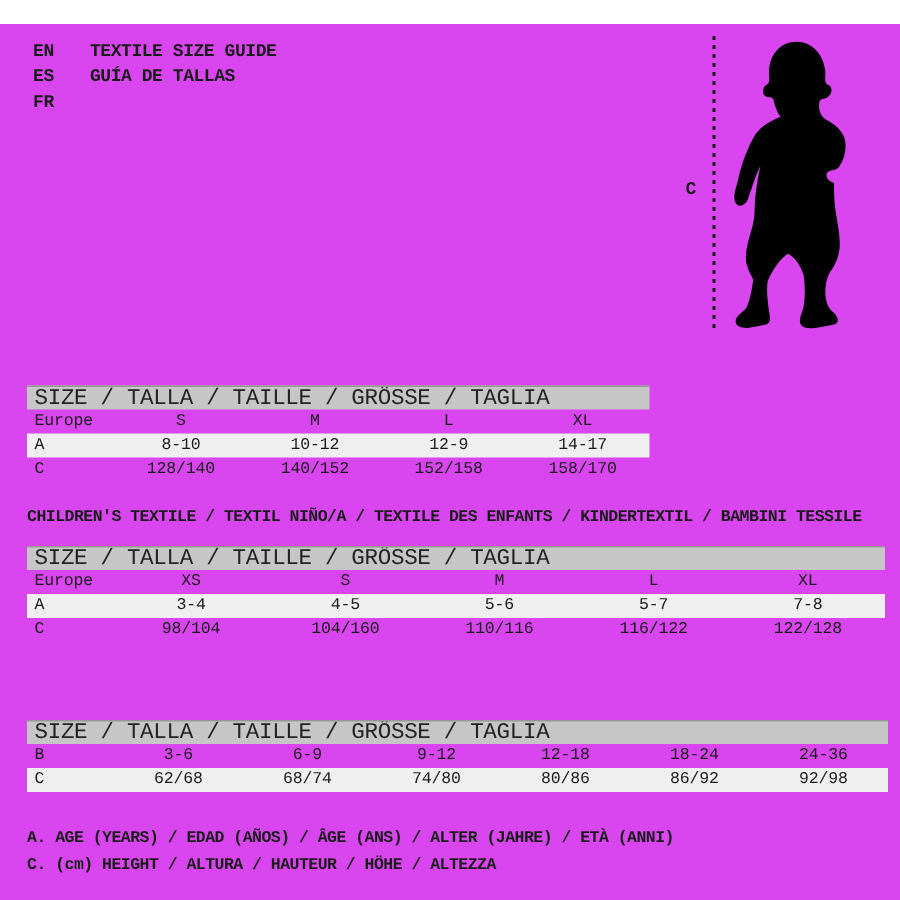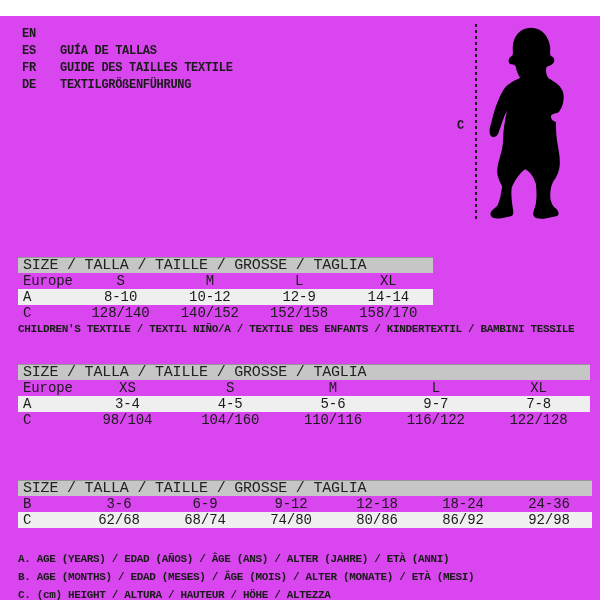--- a/index.html
+++ b/index.html
@@ -34,52 +34,48 @@
     font-size:11px; font-weight:bold; letter-spacing:-0.35px;
     line-height:14px; white-space:nowrap;
   }
   .size-table { position:absolute; left:18px; }
   .size-header-bar {
     height:16px; line-height:15px; padding-left:5px;
     background:#c6c6c6; border-top:1px solid #979797;
     font-size:15px; letter-spacing:-0.2px; color:#222222;
     white-space:nowrap; overflow:hidden;
   }
-  .trow { display:flex; height:16px; align-items:center; font-size:14px; letter-spacing:-0.1px; }
+  .trow { display:flex; height:16px; align-items:center; font-size:11px; letter-spacing:-0.1px; }
   .trow.alt { background:#efefef; }
   .tl { width:58px; padding-left:5px; text-align:left; }
   .tc { flex:1; text-align:center; }
 
   
   .footnotes { position:absolute; left:18px; top:534px; }
   .footnote {
     font-size:11px; font-weight:bold; letter-spacing:-0.35px;
     height:18px; line-height:18px; white-space:nowrap;
   }
 </style>
 </head>
 <body>
 
 <div id="canvas">
 
   <div class="lang-block">
     <div class="lang-line">
       <span class="lang-code">EN</span>
+      <span class="lang-label">TEXTILE SIZE GUIDE</span>
     </div>
     <div class="lang-line">
       <span class="lang-code">ES</span>
       <span class="lang-label">GUÍA DE TALLAS</span>
     </div>
     <div class="lang-line">
       <span class="lang-code">FR</span>
-      <span class="lang-label">GUIDE DES TAILLES TEXTILE</span>
-    </div>
-    <div class="lang-line">
-      <span class="lang-code">DE</span>
-      <span class="lang-label">TEXTILGRÖßENFÜHRUNG</span>
     </div>
   </div>
 
   <div class="measure-line"></div>
   <div class="measure-label">C</div>
   <svg class="baby-svg" viewBox="0 0 88 210" xmlns="http://www.w3.org/2000/svg">
     <path fill="#000000" d="M44,6 C33,6 25,15 25,27 C25,31 26,35 23,36 C20,38 20,43 23,44 C25,45 27,44 28,46 C29,51 31,56 33,58 C26,61 18,65 14,73 C9,82 5,94 3,104 C1,110 0,115 2,118 C4,121 8,120 10,116 C13,108 15,100 19,92 C17,102 15,112 15,122 C15,130 13,136 11,143 C9,150 8,157 10,162 C11,166 13,168 14,171 C13,178 12,185 9,191 C5,195 1,197 2,201 C3,204 8,205 13,204 L23,202 C26,201 26,198 25,193 C24,186 23,178 24,172 C27,165 32,157 38,153 C44,156 47,162 49,168 C50,175 50,183 49,189 C48,195 45,198 47,202 C49,205 55,205 60,204 L70,202 C74,201 73,197 70,194 C66,191 64,186 64,180 C64,174 65,170 67,166 C71,161 74,154 74,146 C74,138 72,130 71,123 C70,116 70,110 70,104 C67,103 64,101 65,97 C68,94 72,96 74,92 C78,86 79,78 77,72 C74,65 68,62 63,59 C60,56 59,52 60,47 C62,45 64,46 66,44 C69,42 69,37 66,36 C63,35 64,31 64,27 C63,15 55,6 44,6 Z"></path>
   </svg>
 
   <div class="size-table" style="top:241px; width:415px;">
@@ -89,48 +85,48 @@
       <div class="tc">S</div>
       <div class="tc">M</div>
       <div class="tc">L</div>
       <div class="tc">XL</div>
     </div>
     <div class="trow alt">
       <div class="tl">A</div>
       <div class="tc">8-10</div>
       <div class="tc">10-12</div>
       <div class="tc">12-9</div>
-      <div class="tc">14-14</div>
+      <div class="tc">14-17</div>
     </div>
     <div class="trow">
       <div class="tl">C</div>
       <div class="tc">128/140</div>
       <div class="tc">140/152</div>
       <div class="tc">152/158</div>
       <div class="tc">158/170</div>
     </div>
   </div>
 
-  <div class="section-title" style="top:306px;">CHILDREN'S TEXTILE / TEXTIL NIÑO/A / TEXTILE DES ENFANTS / KINDERTEXTIL / BAMBINI TESSILE</div>
+  <div class="section-title" style="top:322px;">CHILDREN'S TEXTILE / TEXTIL NIÑO/A / TEXTILE DES ENFANTS / KINDERTEXTIL / BAMBINI TESSILE</div>
   <div class="size-table" style="top:348px; width:572px;">
     <div class="size-header-bar">SIZE / TALLA / TAILLE / GRÖSSE / TAGLIA</div>
     <div class="trow">
       <div class="tl">Europe</div>
       <div class="tc">XS</div>
       <div class="tc">S</div>
       <div class="tc">M</div>
       <div class="tc">L</div>
       <div class="tc">XL</div>
     </div>
     <div class="trow alt">
       <div class="tl">A</div>
       <div class="tc">3-4</div>
       <div class="tc">4-5</div>
       <div class="tc">5-6</div>
-      <div class="tc">9-7</div>
+      <div class="tc">5-7</div>
       <div class="tc">7-8</div>
     </div>
     <div class="trow">
       <div class="tl">C</div>
       <div class="tc">98/104</div>
       <div class="tc">104/160</div>
       <div class="tc">110/116</div>
       <div class="tc">116/122</div>
       <div class="tc">122/128</div>
     </div>
@@ -153,17 +149,16 @@
       <div class="tc">68/74</div>
       <div class="tc">74/80</div>
       <div class="tc">80/86</div>
       <div class="tc">86/92</div>
       <div class="tc">92/98</div>
     </div>
   </div>
 
   <div class="footnotes">
     <div class="footnote">A. AGE (YEARS) / EDAD (AÑOS) / ÂGE (ANS) / ALTER (JAHRE) / ETÀ (ANNI)</div>
-    <div class="footnote">B. AGE (MONTHS) / EDAD (MESES) / ÂGE (MOIS) / ALTER (MONATE) / ETÀ (MESI)</div>
     <div class="footnote">C. (cm) HEIGHT / ALTURA / HAUTEUR / HÖHE / ALTEZZA</div>
   </div>
 
 </div>
 
 </body></html>

